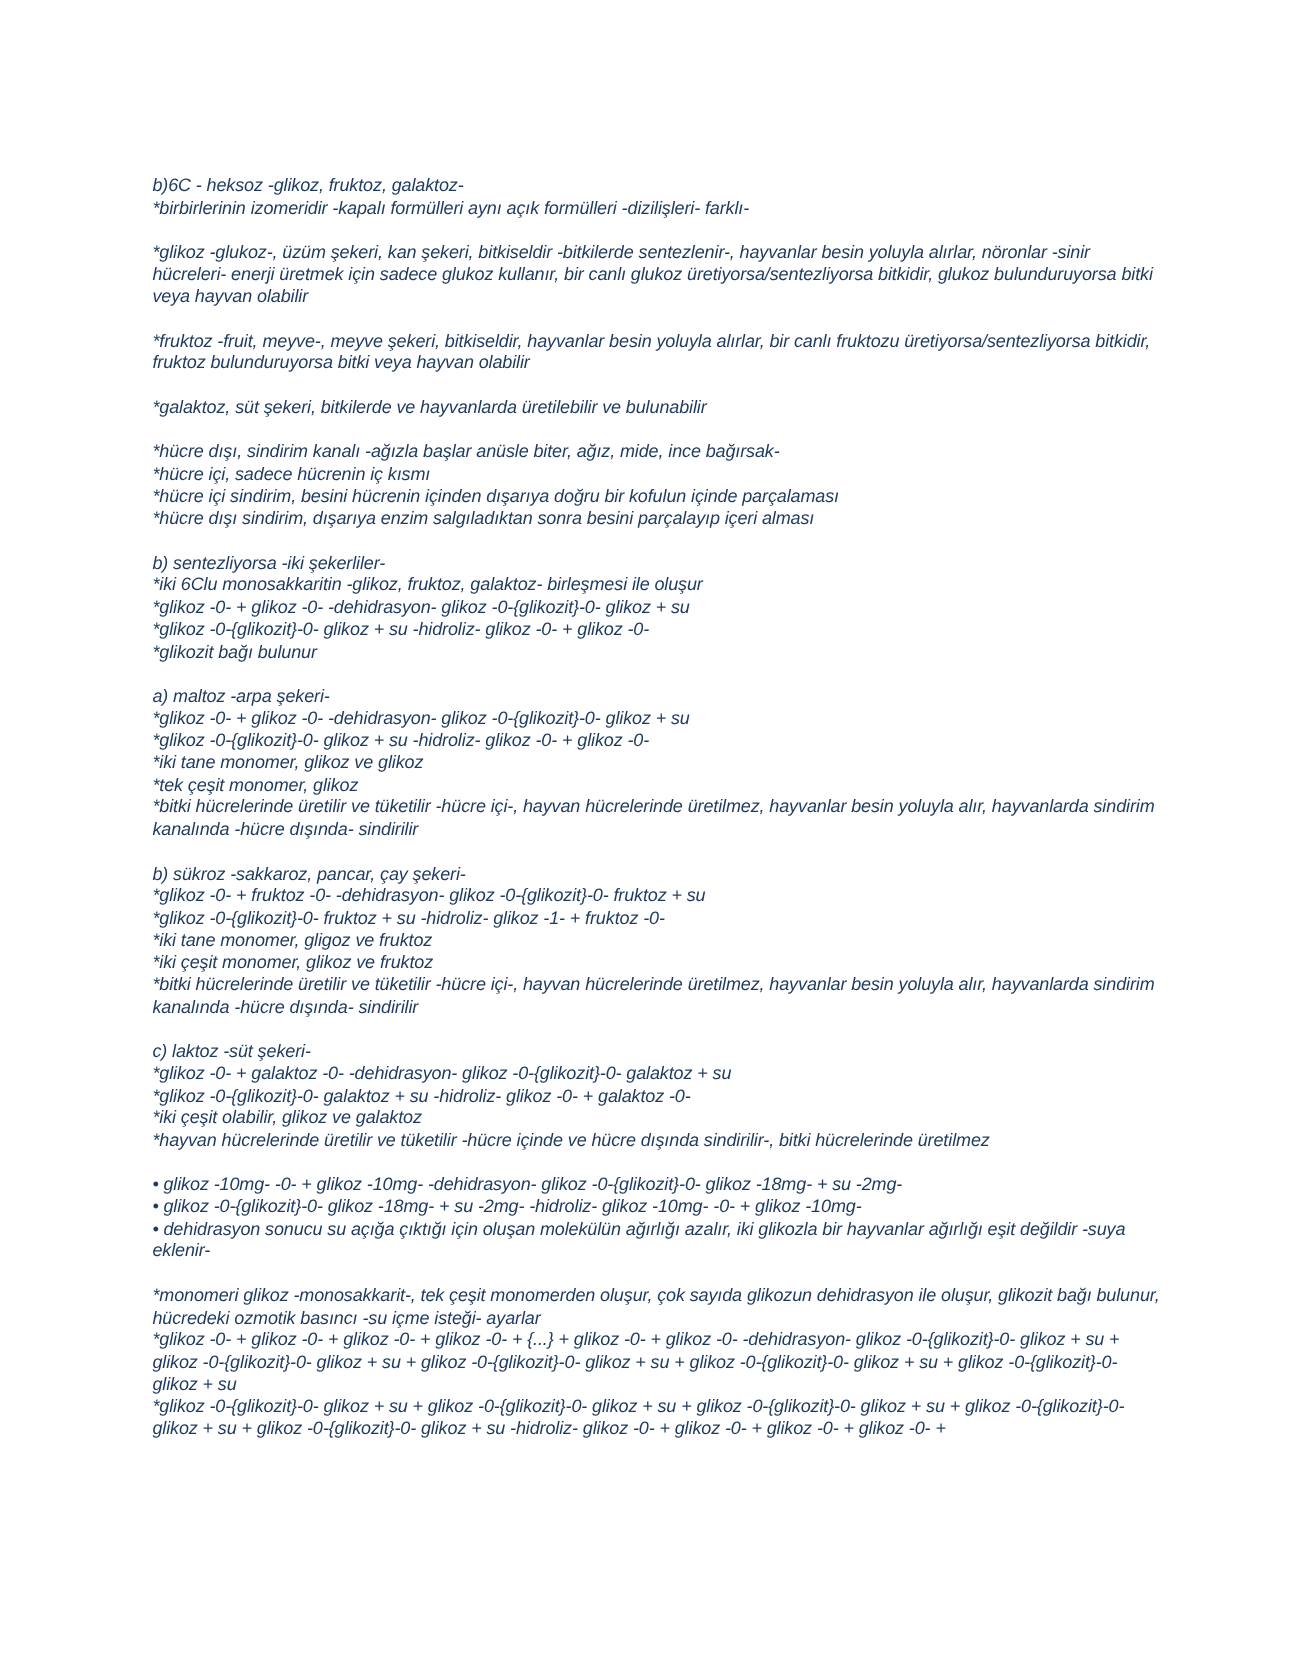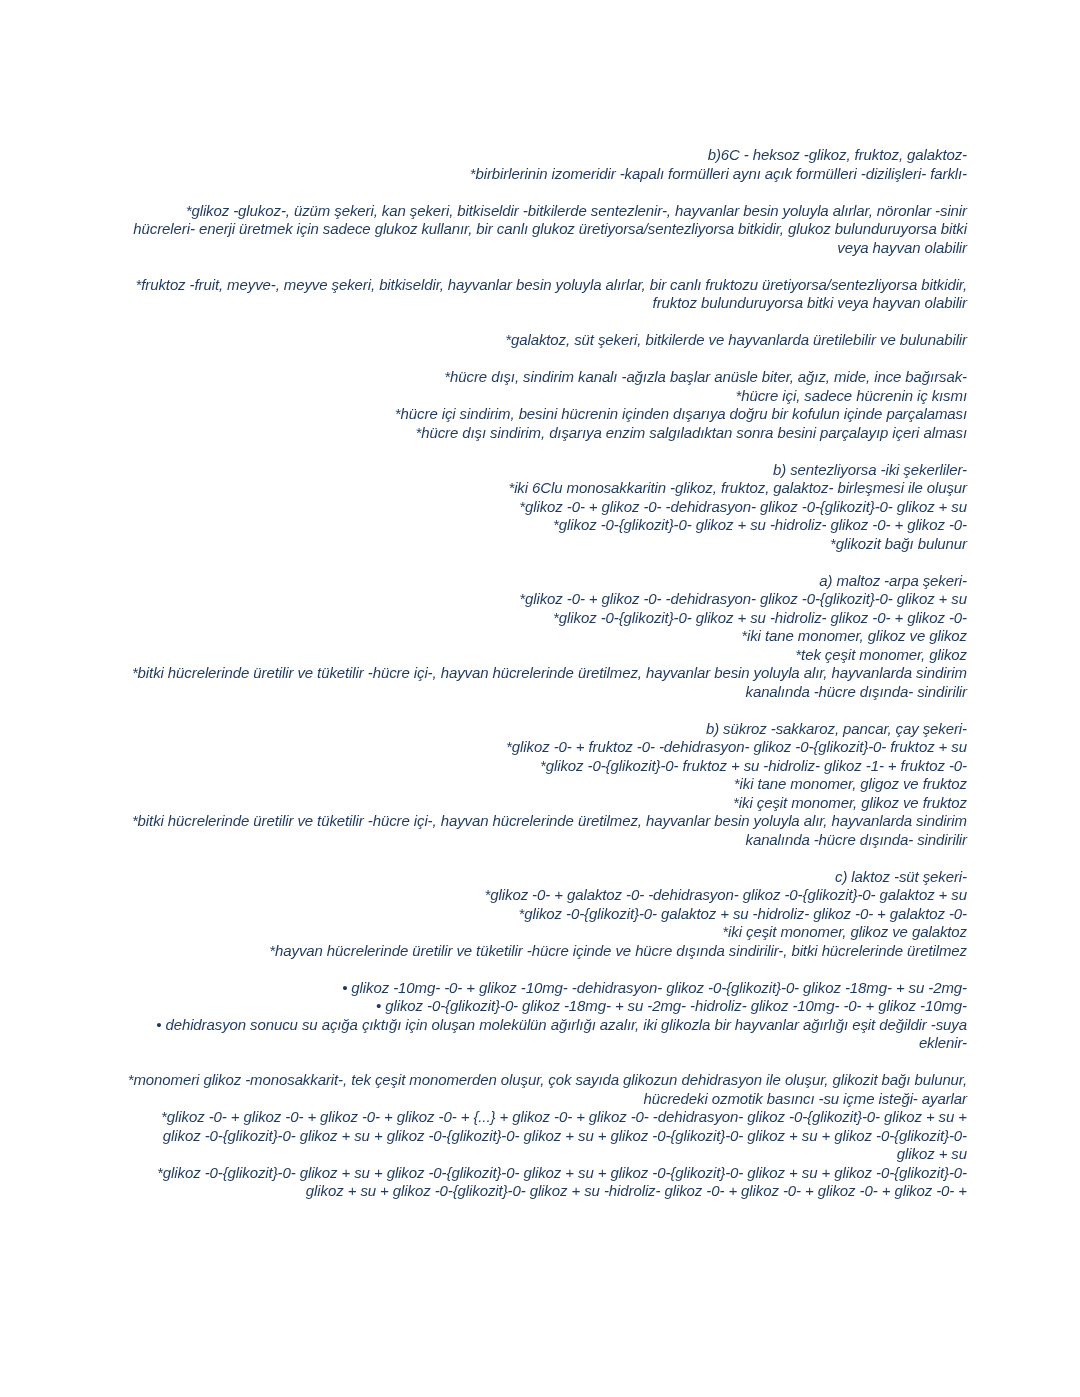--- a/index.html
+++ b/index.html
@@ -20,21 +20,20 @@
       width: 840px;
       font-family: "Liberation Sans", sans-serif;
       font-style: italic;
       font-size: 15px;
       line-height: 18.5px;
       color: #1f3a5f;
       letter-spacing: -0.1px;
     }
     .block {
       margin: 0 0 18.5px 0;
-      text-align: right;
     }
     .line {
       display: block;
       white-space: normal;
     }
   </style>
 </head>
 <body>
 
 <div class="page">
@@ -77,21 +76,21 @@
     <span class="line">*glikoz -0- + fruktoz -0- -dehidrasyon- glikoz -0-{glikozit}-0- fruktoz + su</span>
     <span class="line">*glikoz -0-{glikozit}-0- fruktoz + su -hidroliz- glikoz -1- + fruktoz -0-</span>
     <span class="line">*iki tane monomer, gligoz ve fruktoz</span>
     <span class="line">*iki çeşit monomer, glikoz ve fruktoz</span>
     <span class="line">*bitki hücrelerinde üretilir ve tüketilir -hücre içi-, hayvan hücrelerinde üretilmez, hayvanlar besin yoluyla alır, hayvanlarda sindirim kanalında -hücre dışında- sindirilir</span>
   </div>
   <div class="block">
     <span class="line">c) laktoz -süt şekeri-</span>
     <span class="line">*glikoz -0- + galaktoz -0- -dehidrasyon- glikoz -0-{glikozit}-0- galaktoz + su</span>
     <span class="line">*glikoz -0-{glikozit}-0- galaktoz + su -hidroliz- glikoz -0- + galaktoz -0-</span>
-    <span class="line">*iki çeşit monomer, glikoz ve galaktoz</span>
+    <span class="line">*iki çeşit olabilir, glikoz ve galaktoz</span>
     <span class="line">*hayvan hücrelerinde üretilir ve tüketilir -hücre içinde ve hücre dışında sindirilir-, bitki hücrelerinde üretilmez</span>
   </div>
   <div class="block">
     <span class="line">• glikoz -10mg- -0- + glikoz -10mg- -dehidrasyon- glikoz -0-{glikozit}-0- glikoz -18mg- + su -2mg-</span>
     <span class="line">• glikoz -0-{glikozit}-0- glikoz -18mg- + su -2mg- -hidroliz- glikoz -10mg- -0- + glikoz -10mg-</span>
     <span class="line">• dehidrasyon sonucu su açığa çıktığı için oluşan molekülün ağırlığı azalır, iki glikozla bir hayvanlar ağırlığı eşit değildir -suya eklenir-</span>
   </div>
   <div class="block">
     <span class="line">*monomeri glikoz -monosakkarit-, tek çeşit monomerden oluşur, çok sayıda glikozun dehidrasyon ile oluşur, glikozit bağı bulunur, hücredeki ozmotik basıncı -su içme isteği- ayarlar</span>
     <span class="line">*glikoz -0- + glikoz -0- + glikoz -0- + glikoz -0- + {...} + glikoz -0- + glikoz -0- -dehidrasyon- glikoz -0-{glikozit}-0- glikoz + su + glikoz -0-{glikozit}-0- glikoz + su + glikoz -0-{glikozit}-0- glikoz + su + glikoz -0-{glikozit}-0- glikoz + su + glikoz -0-{glikozit}-0- glikoz + su</span>

